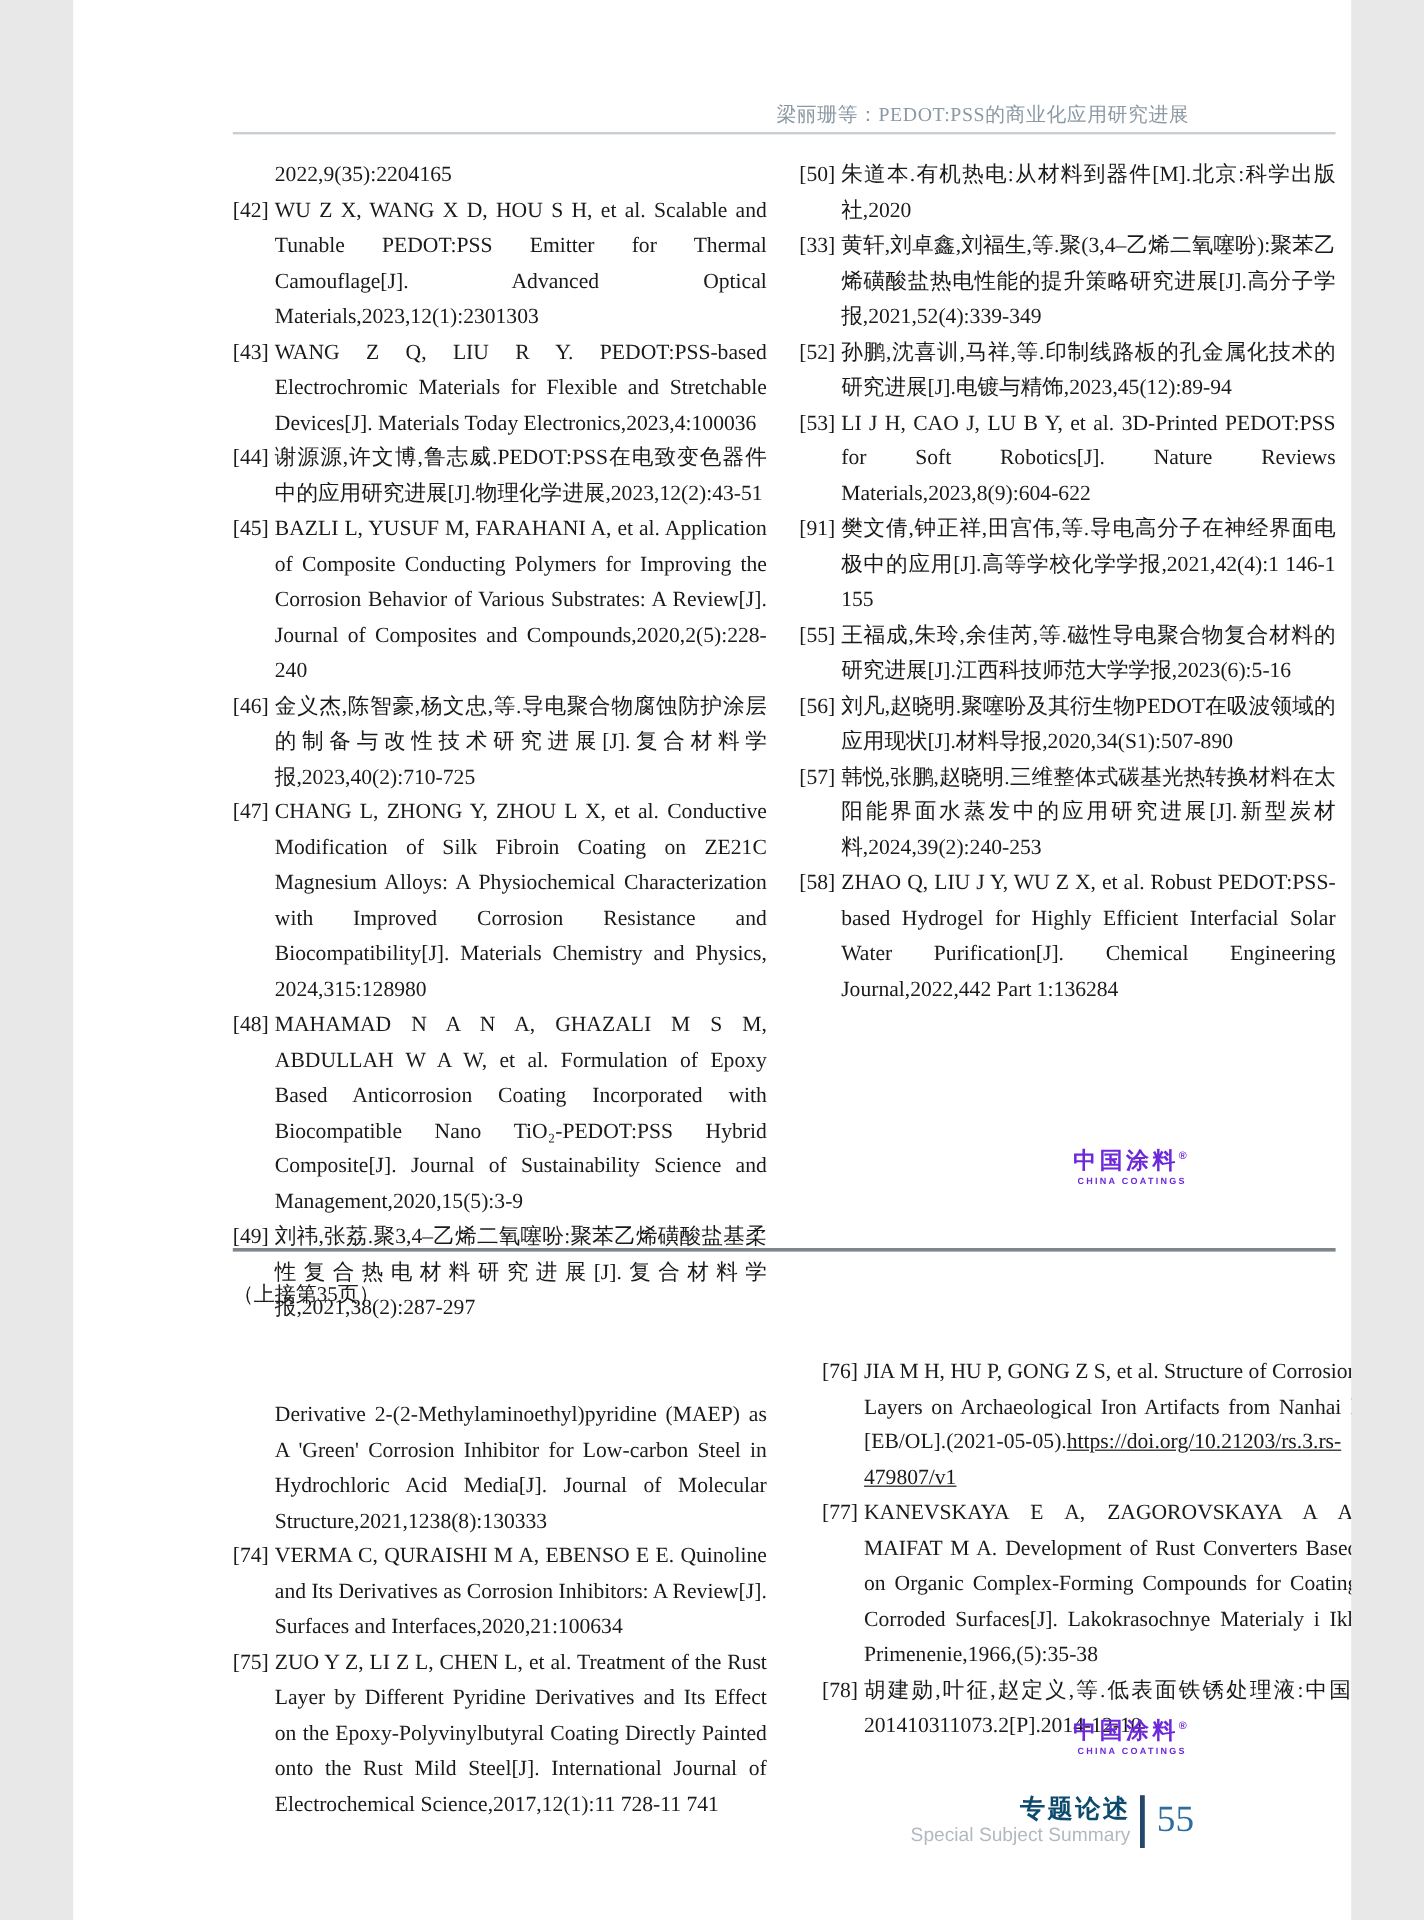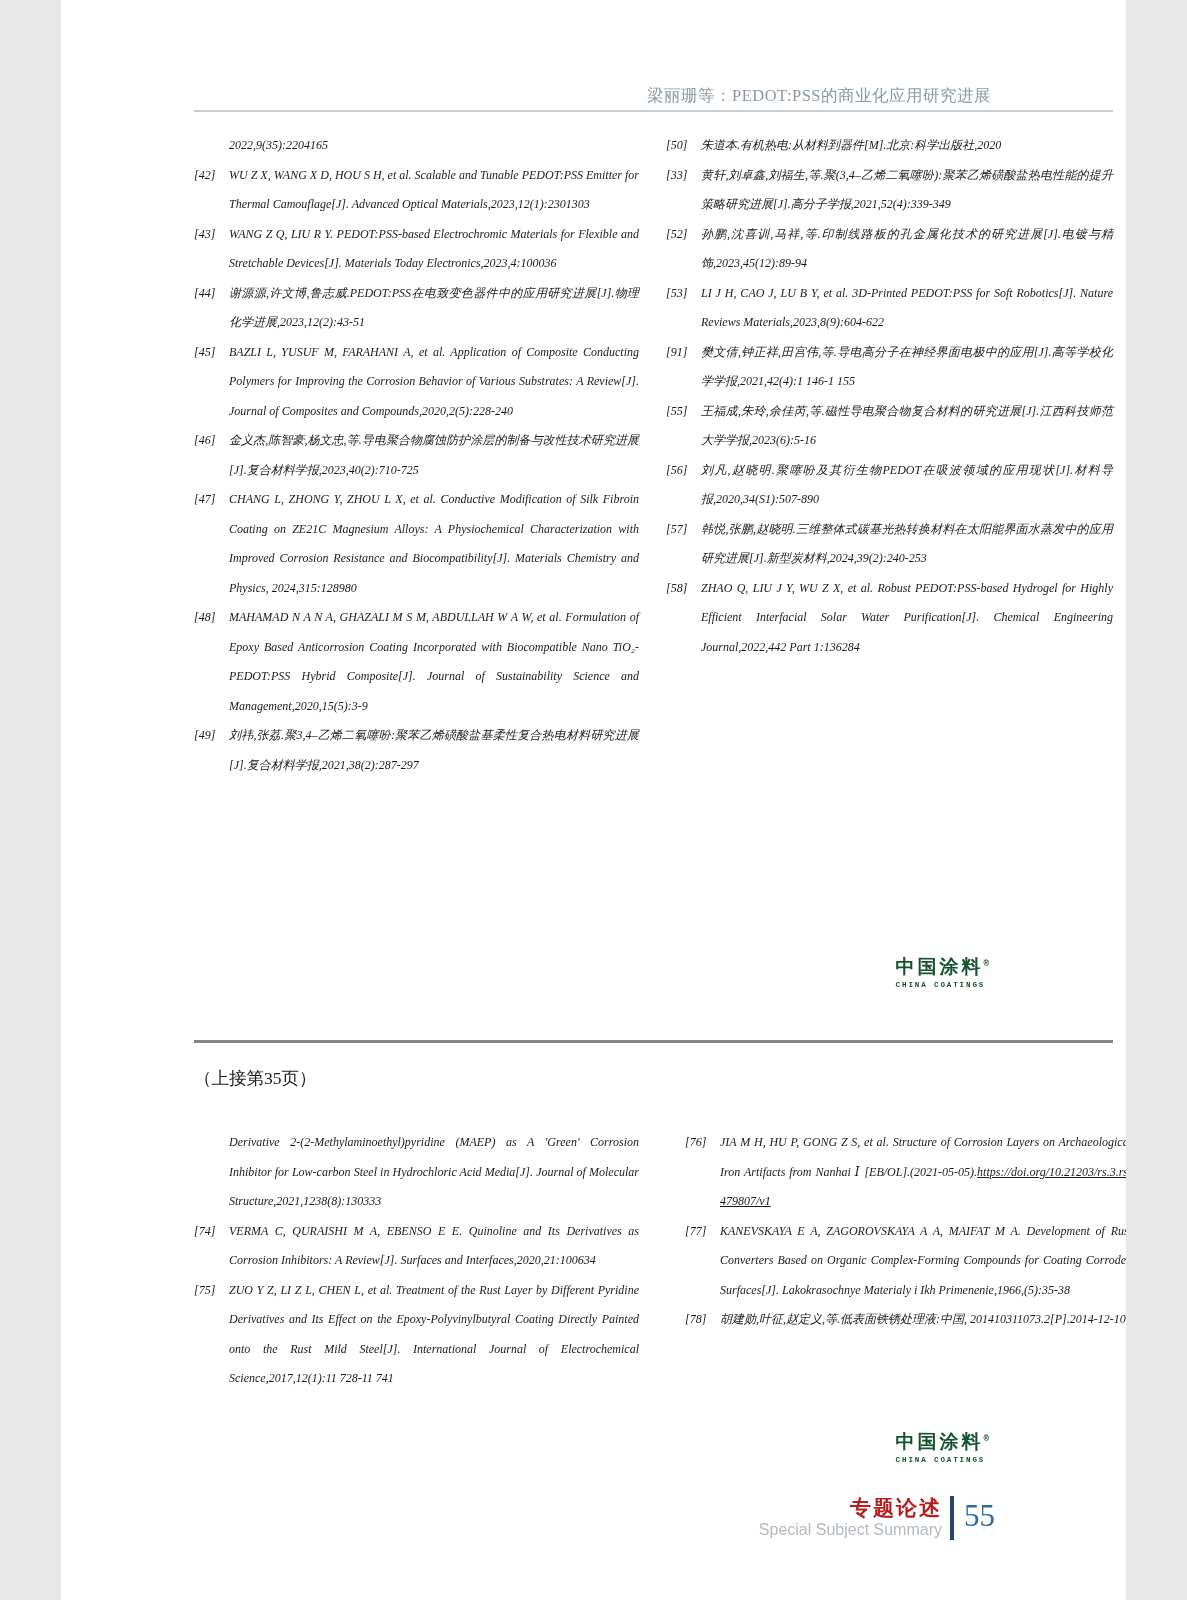--- a/index.html
+++ b/index.html
@@ -25,38 +25,37 @@
   .rule-top {
     position: absolute;
     top: 110px;
     left: 133px;
     width: 919px;
     height: 2px;
     background: #c9ced3;
   }
   .col {
     position: absolute;
-    font-size: 12px;
+    font-size: 18px;
     line-height: 29.5px;
     text-align: justify;
-    font-style: italic;
   }
   .sec1-left  { top: 131px;  left: 133px; width: 445px; }
   .sec1-right { top: 131px;  left: 605px; width: 447px; }
-  .sec2-left  { top: 1128px; left: 133px; width: 445px; }
+  .sec2-left  { top: 1164px; left: 133px; width: 445px; }
   .sec2-right { top: 1128px; left: 605px; width: 447px; margin-left: 19px; }
   .ref { position: relative; padding-left: 35px; }
   .ref-num { position: absolute; left: 0; top: 0; }
   .ref-link { text-decoration: underline; }
   .logo {
     position: absolute;
     right: 137px;
-    text-align: left;
-    font-family: Liberation Mono, monospace;
-    color: #14532d;
+    text-align: right;
+    font-family: Liberation Sans, sans-serif;
+    color: #6d28d9;
     line-height: 1.1;
     white-space: nowrap;
   }
   .logo1 { top: 958px; }
   .logo2 { top: 1433px; }
   .logo-cn { font-size: 19px; font-weight: bold; letter-spacing: 3px; }
   .logo-reg { font-size: 9px; vertical-align: super; letter-spacing: 0; }
   .logo-en { font-size: 7.5px; font-weight: bold; letter-spacing: 1.9px; margin-top: 2px; }
   .rule-mid {
     position: absolute;
@@ -78,21 +77,21 @@
     right: 131px;
     display: flex;
     align-items: center;
     font-family: "Liberation Sans", sans-serif;
   }
   .footer-labels { text-align: right; }
   .footer-cn {
     font-size: 21px;
     font-weight: bold;
     letter-spacing: 2px;
-    color: #b91c1c;
+    color: #0c4a6e;
     line-height: 1.15;
   }
   .footer-en {
     font-size: 16px;
     color: #b2b9c0;
     line-height: 1.2;
   }
   .footer-bar {
     width: 4px;
     height: 44px;

